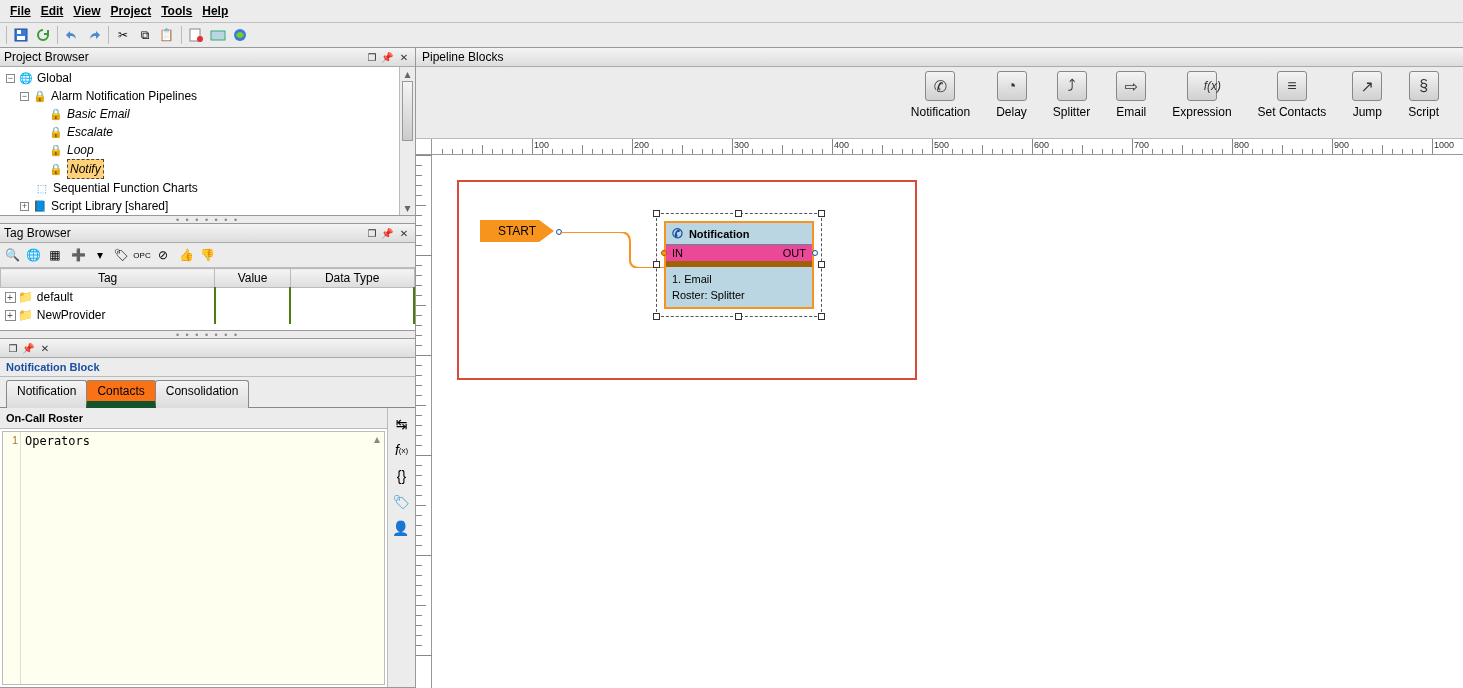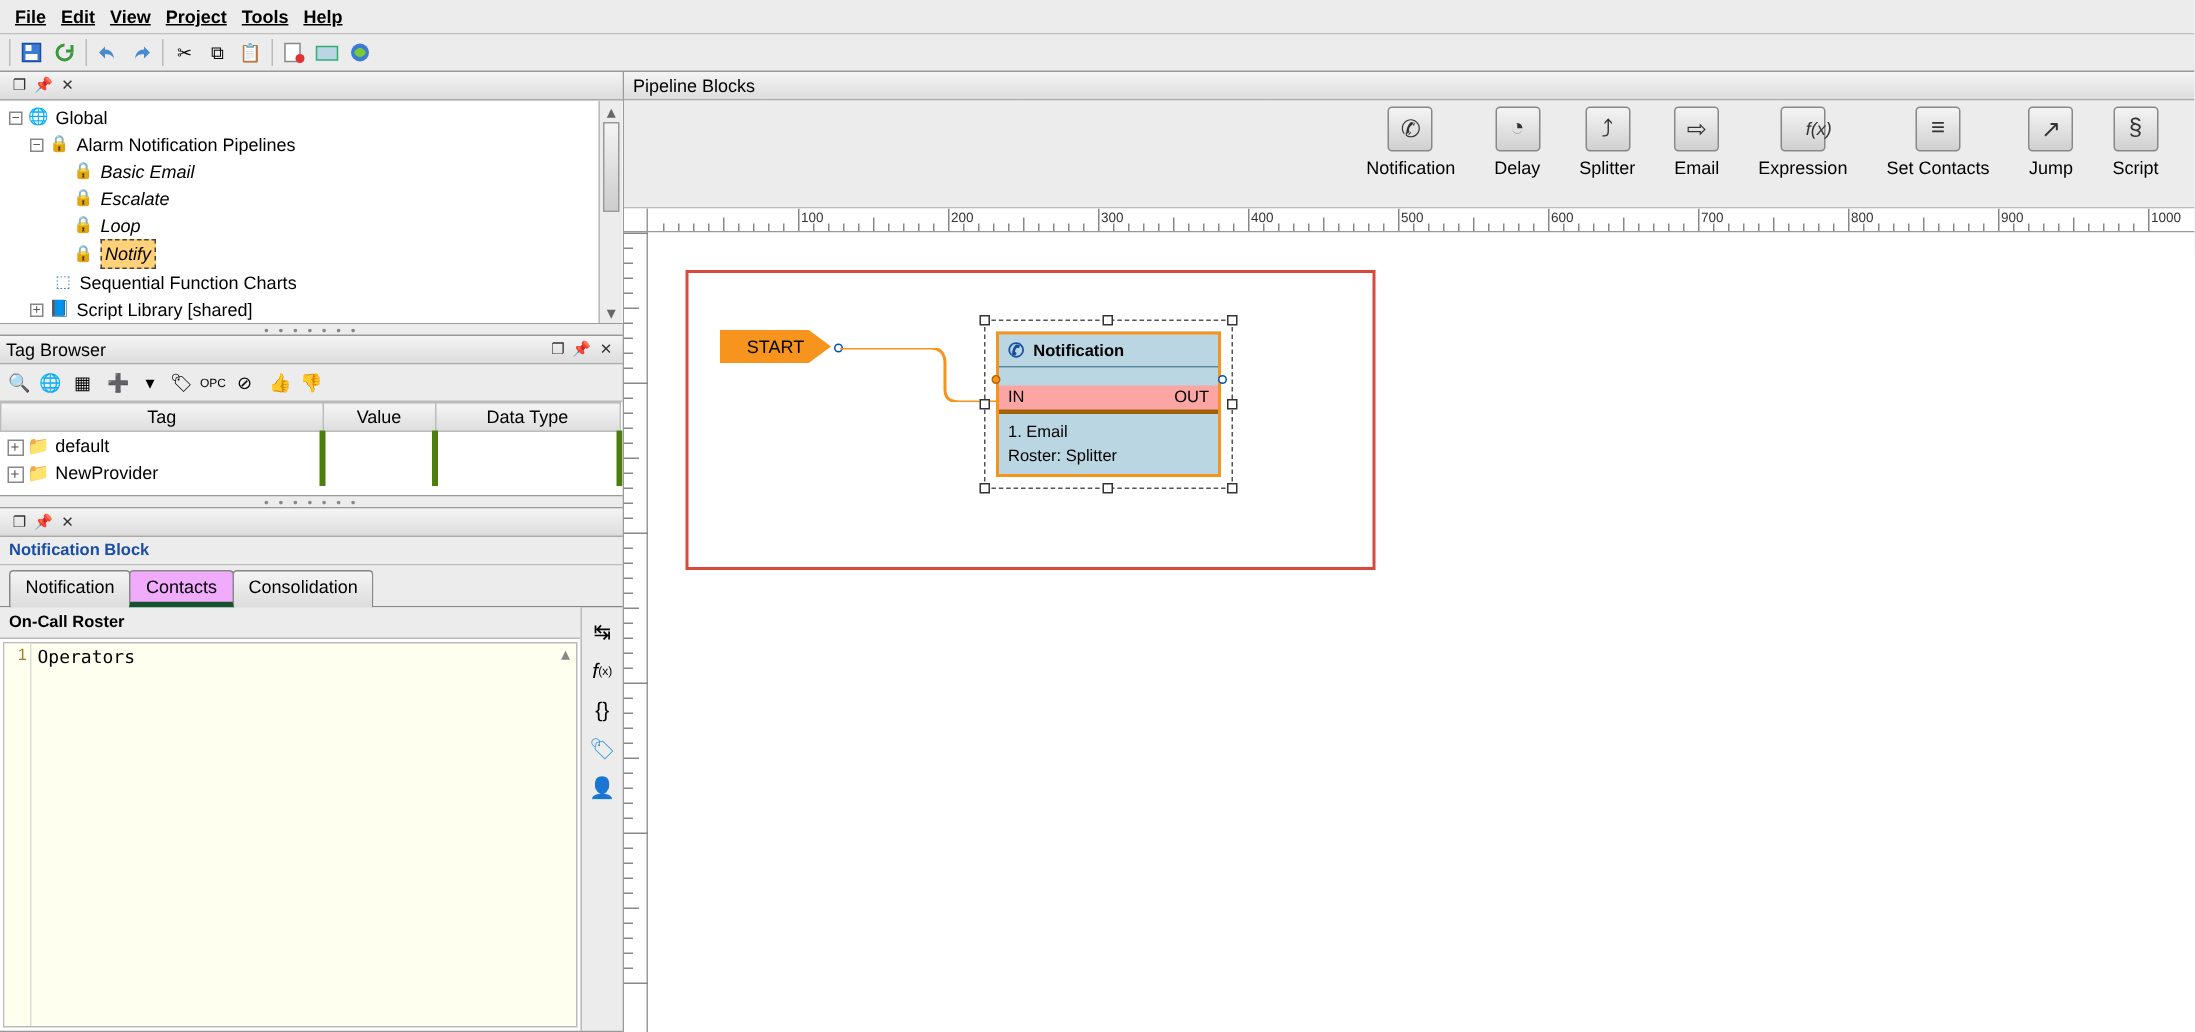--- a/index.html
+++ b/index.html
@@ -33,29 +33,29 @@
 .tree .italic { font-style: italic; }
 .tree .sel { background: #ffd27a; border: 1px dashed #444; padding: 0 2px; }
 
 .resizer { height: 7px; background: #ececec; display: flex; align-items: center; justify-content: center; font-size: 9px; color: #888; letter-spacing: 2px; }
 
 .tag-toolbar { display: flex; gap: 3px; padding: 3px 4px; background: #ececec; border-bottom: 1px solid #bbb; align-items: center; }
 .tag-toolbar .tb-btn { width: 18px; height: 18px; display: flex; align-items: center; justify-content: center; }
 
 .tag-table { border-collapse: collapse; width: 100%; font-size: 12px; }
 .tag-table th { background: linear-gradient(#f5f5f5,#ddd); border: 1px solid #bbb; padding: 2px 4px; text-align: center; font-weight: normal; }
-.tag-table td { border-right: 4px solid #4d7c0f; padding: 2px 4px; }
+.tag-table td { border-right: 2px solid #4d7c0f; padding: 2px 4px; }
 .tag-table .tex { width: 11px; height: 11px; border: 1px solid #888; display: inline-flex; align-items:center; justify-content:center; font-size:10px; margin-right:3px; color:#555;}
 .folder-icon { color: #d9a43b; }
 
 .editor-sub { background: #ececec; border-bottom: 1px solid #bbb; padding: 3px 6px; color: #1a4ea3; font-weight: bold; font-size: 11px; }
 
 .tabs { display: flex; border-bottom: 1px solid #888; background: #ececec; padding-top: 2px; padding-left: 6px; gap: 0; }
 .tab { padding: 3px 10px; border: 1px solid #888; border-bottom: none; background: linear-gradient(#f4f4f4,#dcdcdc); margin-right: -1px; position: relative; top: 1px; font-size: 12px; border-radius: 3px 3px 0 0; }
-.tab.active { background: #f0abfc; z-index: 2; border-bottom: 4px solid #14532d; }
+.tab.active { background: #f97316; z-index: 2; border-bottom: 7px solid #14532d; }
 
 .editor-body { display: flex; flex: 1; }
 .editor-content { flex: 1; background: #fff; display: flex; flex-direction: column; }
 .editor-label { padding: 4px 6px; font-weight: bold; font-size: 11px; border-bottom: 1px solid #bbb; background: #ececec; }
 .editor-area { flex: 1; background: #fffff0; border: 1px solid #bbb; margin: 2px; display: flex; }
 .gutter { width: 18px; background: #fffff0; border-right: 1px solid #ddd; text-align: right; color: #a57b2a; font-size: 11px; padding: 2px 2px 0 0; }
 .code-text { flex: 1; padding: 2px 4px; font-family: monospace; font-size: 12px; }
 
 .side-buttons { width: 28px; background: #ececec; display: flex; flex-direction: column; align-items: center; gap: 6px; padding-top: 6px; border-left: 1px solid #bbb; }
 .side-buttons .sb { width: 20px; height: 20px; display: flex; align-items:center; justify-content:center; font-size: 14px; }
@@ -91,21 +91,21 @@
 .sel-handles { position:absolute; left:-8px; top:-8px; right:-8px; bottom:-8px; border:1px dashed #555; }
 .sel-handles .h { position:absolute; width:7px; height:7px; background:#fff; border:1px solid #333; }
 .sel-handles .h.tl { left:-4px; top:-4px; } .sel-handles .h.tr { right:-4px; top:-4px; }
 .sel-handles .h.bl { left:-4px; bottom:-4px; } .sel-handles .h.br { right:-4px; bottom:-4px; }
 .sel-handles .h.tm { left:50%; top:-4px; margin-left:-4px; } .sel-handles .h.bm { left:50%; bottom:-4px; margin-left:-4px; }
 .sel-handles .h.lm { left:-4px; top:50%; margin-top:-4px; } .sel-handles .h.rm { right:-4px; top:50%; margin-top:-4px; }
 
 .notif-block { border:2px solid #f7941d; background:#b9d6e2; font-size:11px; position:relative; }
 .notif-block .nb-title { display:flex; align-items:center; gap:6px; padding:3px 6px; border-bottom:1px solid #5b8aa0; font-weight:bold; }
 .notif-block .nb-title .nb-icon { color:#1a4ea3; font-size:13px; }
-.notif-block .nb-io { display:flex; justify-content:space-between; padding:2px 6px; border-bottom:3px solid #a16207; background:#fca5a5;margin-top:12px; }
+.notif-block .nb-io { display:flex; justify-content:space-between; padding:2px 6px; border-bottom:6px solid #a16207; background:#ec4899; }
 .notif-block .nb-body { padding:4px 6px; line-height:16px; font-family: monospace; }
 .io-dot { width:6px; height:6px; border:1px solid #0050b3; background:#fff; display:inline-block; border-radius:50%; }
 .io-in { position:absolute; left:-5px; top:27px; background:#f7941d; border:1px solid #b56500; width:6px; height:6px; border-radius:50%; transform: rotate(45deg); }
 .io-out { position:absolute; right:-6px; top:27px; }
 
 svg.icon-svg { width: 16px; height: 16px; }
 </style>
 </head>
 <body>
 
@@ -167,20 +167,21 @@
       </svg>
     </div>
 </div>
 
 <div class="main">
 
   <div class="left-col">
 
     <div class="panel" style="height:168px;">
       <div class="panel-header">
+        <span class="panel-title">Project Browser</span>
         <span class="panel-ctrl">❐</span>
         <span class="panel-ctrl">📌</span>
         <span class="panel-ctrl">✕</span>
       </div>
       <div class="panel-body">
         <div class="tree">
           <ul style="padding-left:2px;">
             <li>
               <span class="ex">−</span>
               <span class="icon">🌐</span>

